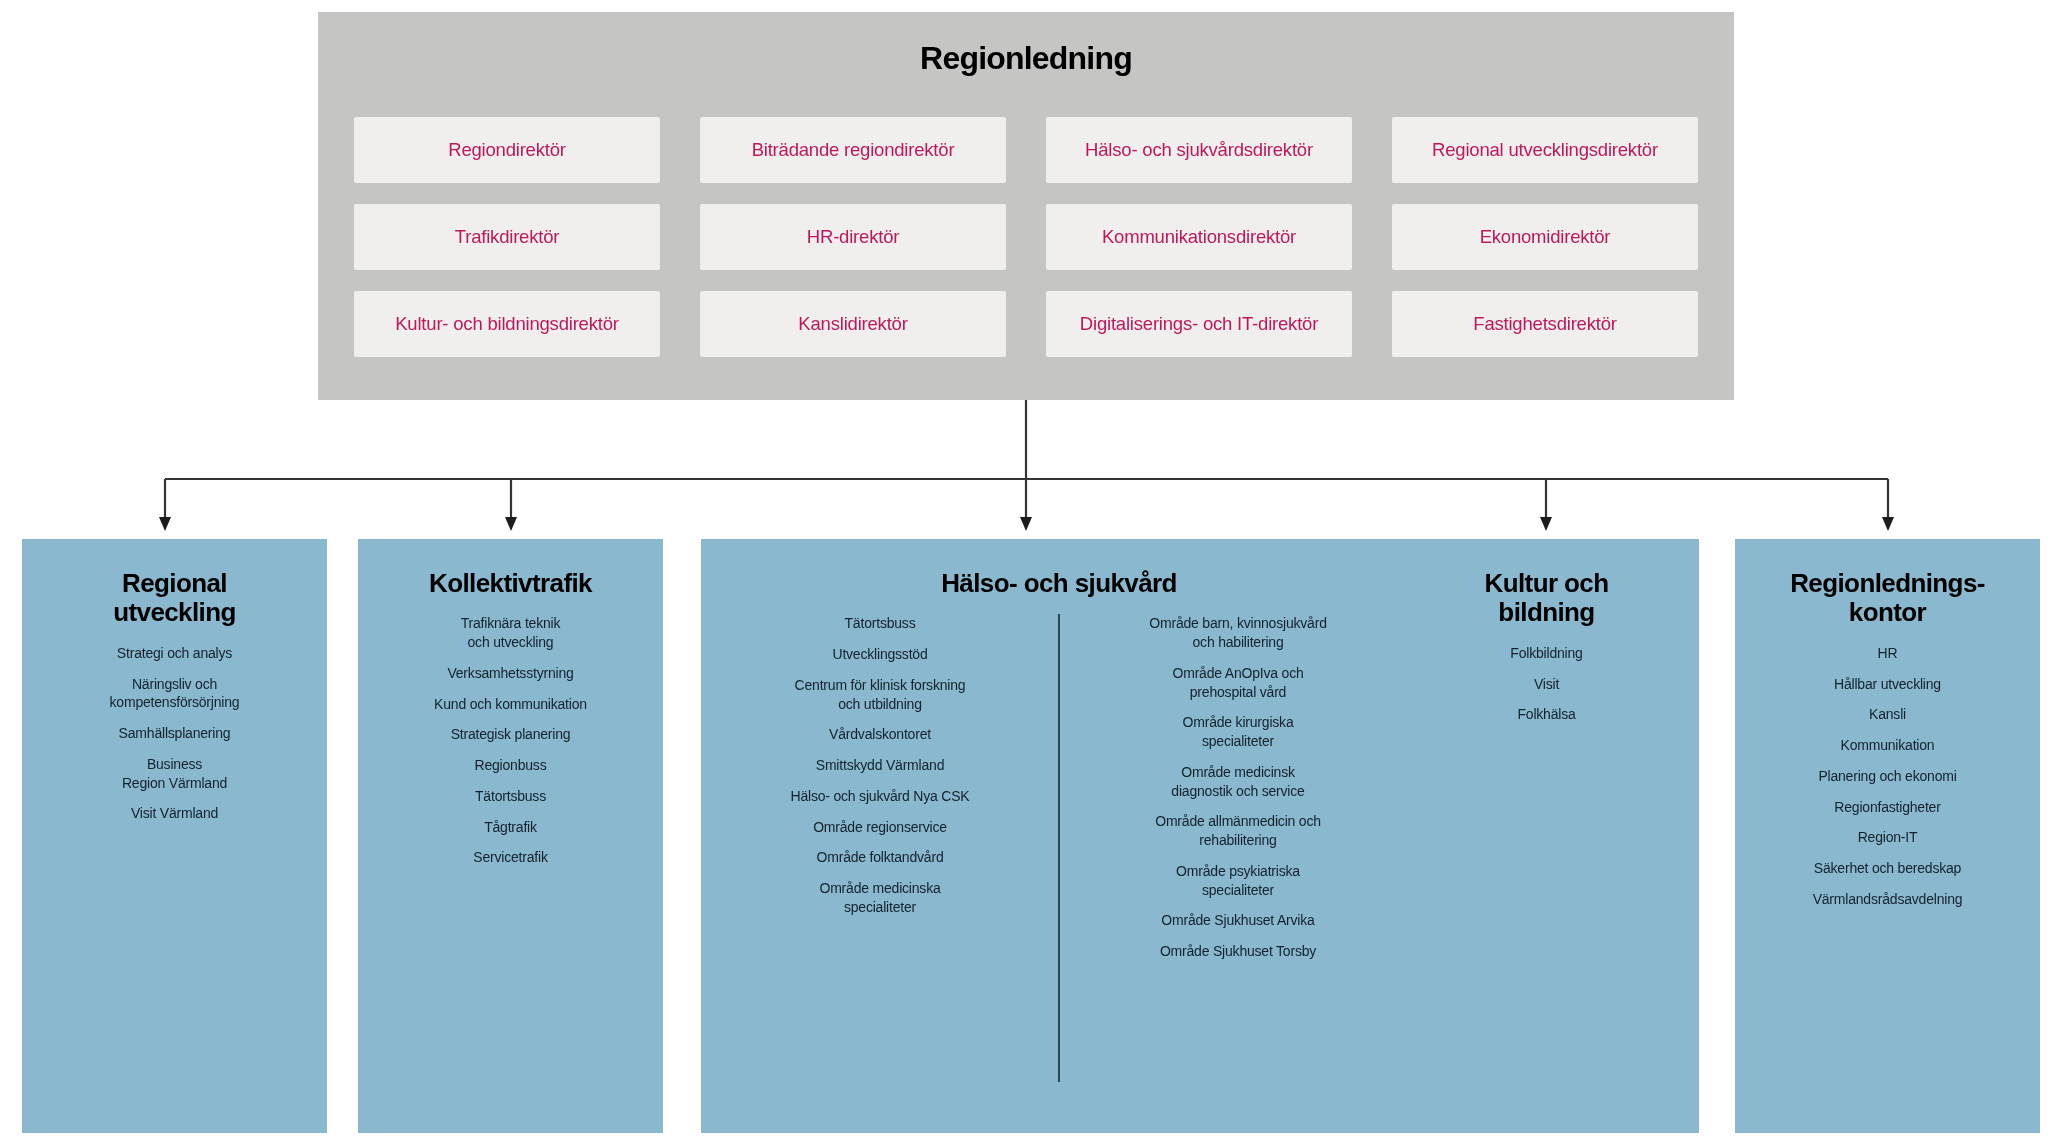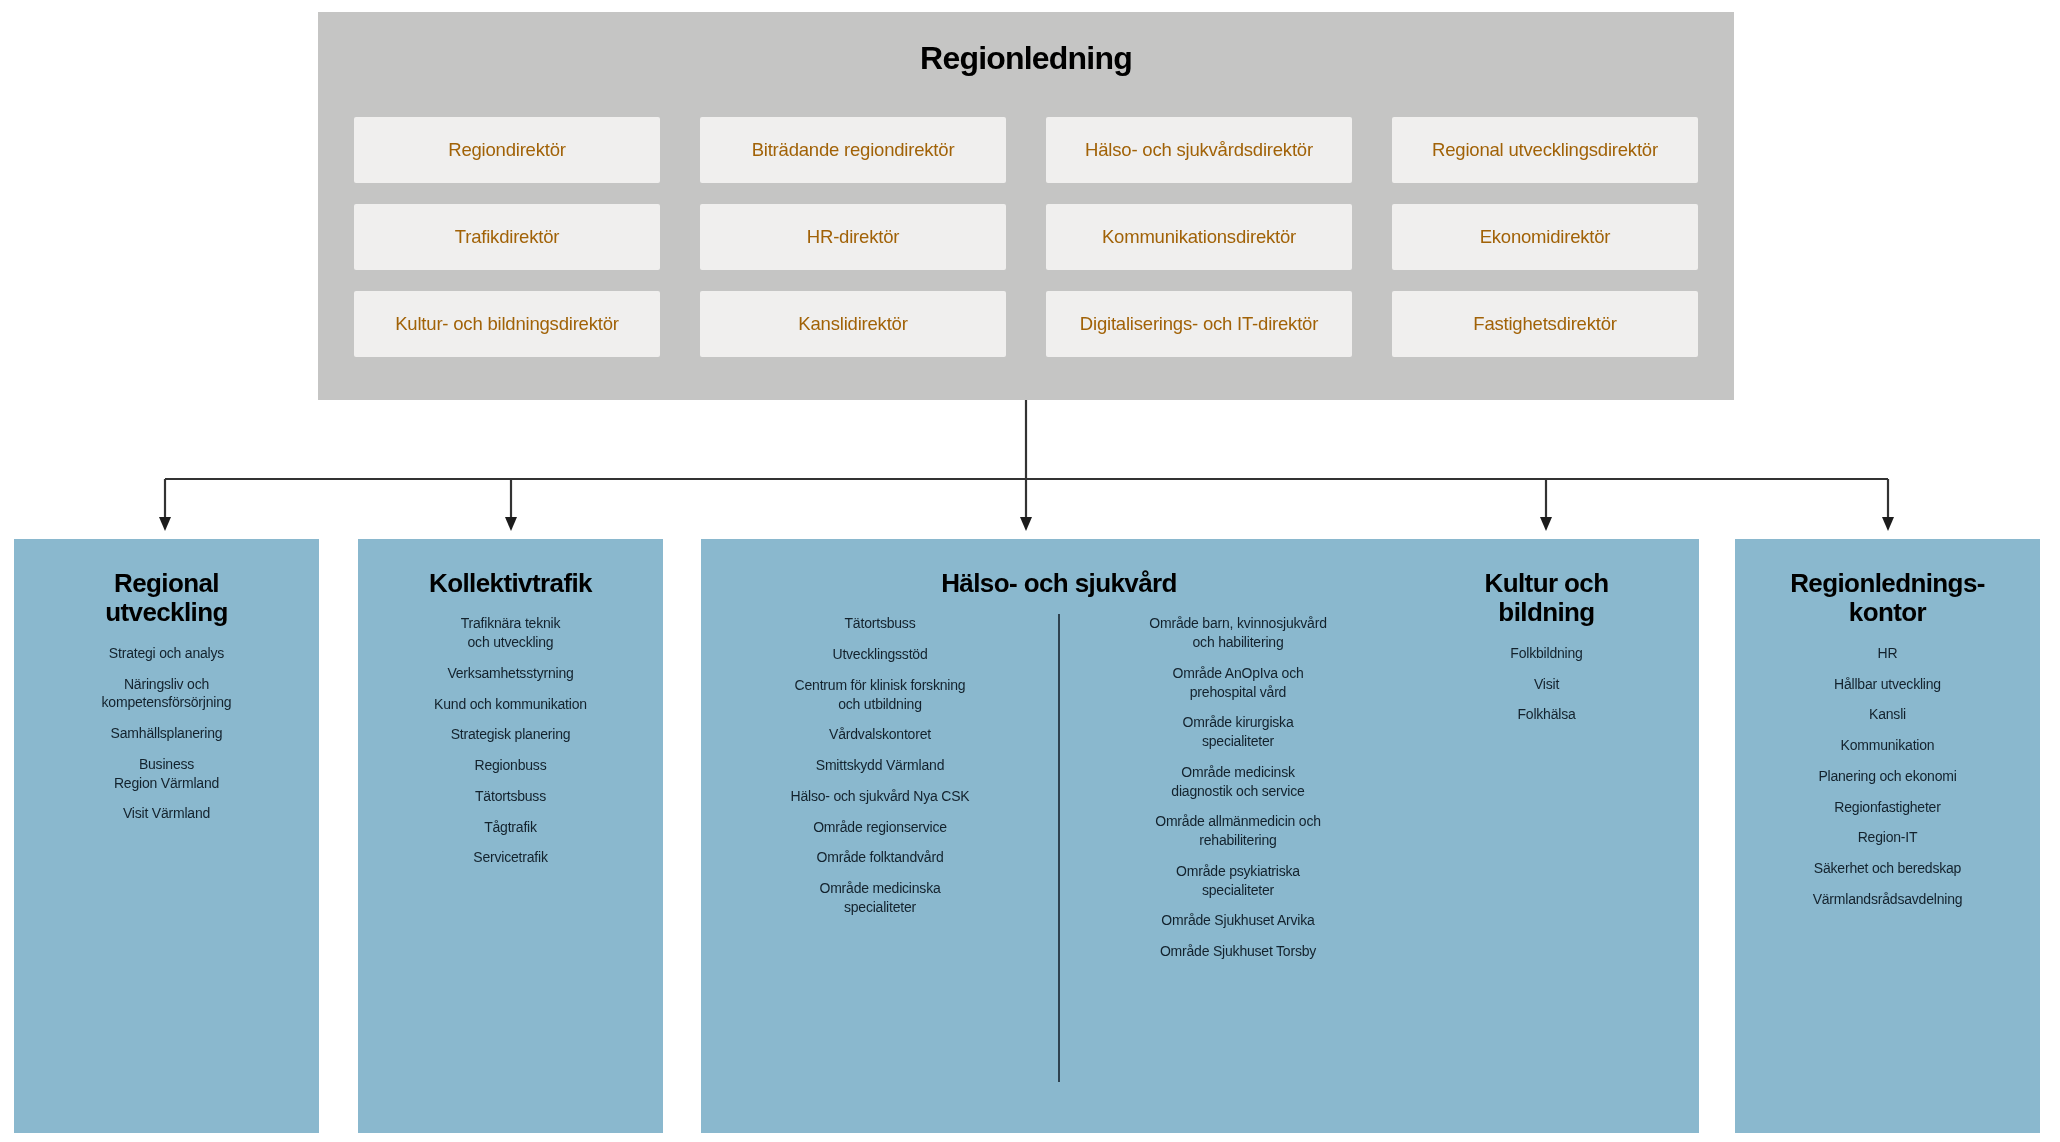--- a/index.html
+++ b/index.html
@@ -40,21 +40,21 @@
   }
   .director {
     background: #f0efee;
     border-radius: 2px;
     display: flex;
     align-items: center;
     justify-content: center;
     text-align: center;
     font-size: 18.5px;
     letter-spacing: -0.2px;
-    color: #a16207;
+    color: #be185d;
   }
 
   
   .connectors {
     position: absolute;
     left: 0; top: 0;
     width: 2060px; height: 1142px;
     pointer-events: none;
   }
   .connectors line { stroke: #333333; stroke-width: 2.2px; }
@@ -83,21 +83,21 @@
   .item {
     margin: 0 8px 12px;
     font-size: 14px;
     line-height: 1.34;
     letter-spacing: -0.2px;
     white-space: pre-line;
     text-align: center;
   }
   .dept-narrow { width: 305px; }
   .dept-wide   { width: 716px; }
-  .d0 { left: 14px; }
+  .d0 { left: 22px; }
   .d1 { left: 358px; }
   .d2 { left: 701px; }
   .d3 { left: 1394px; }
   .d4 { left: 1735px; }
 
   .cols { display: flex; position: relative; }
   .col  { width: 50%; }
   .col-divider {
     position: absolute;
     left: calc(50% - 1px);

